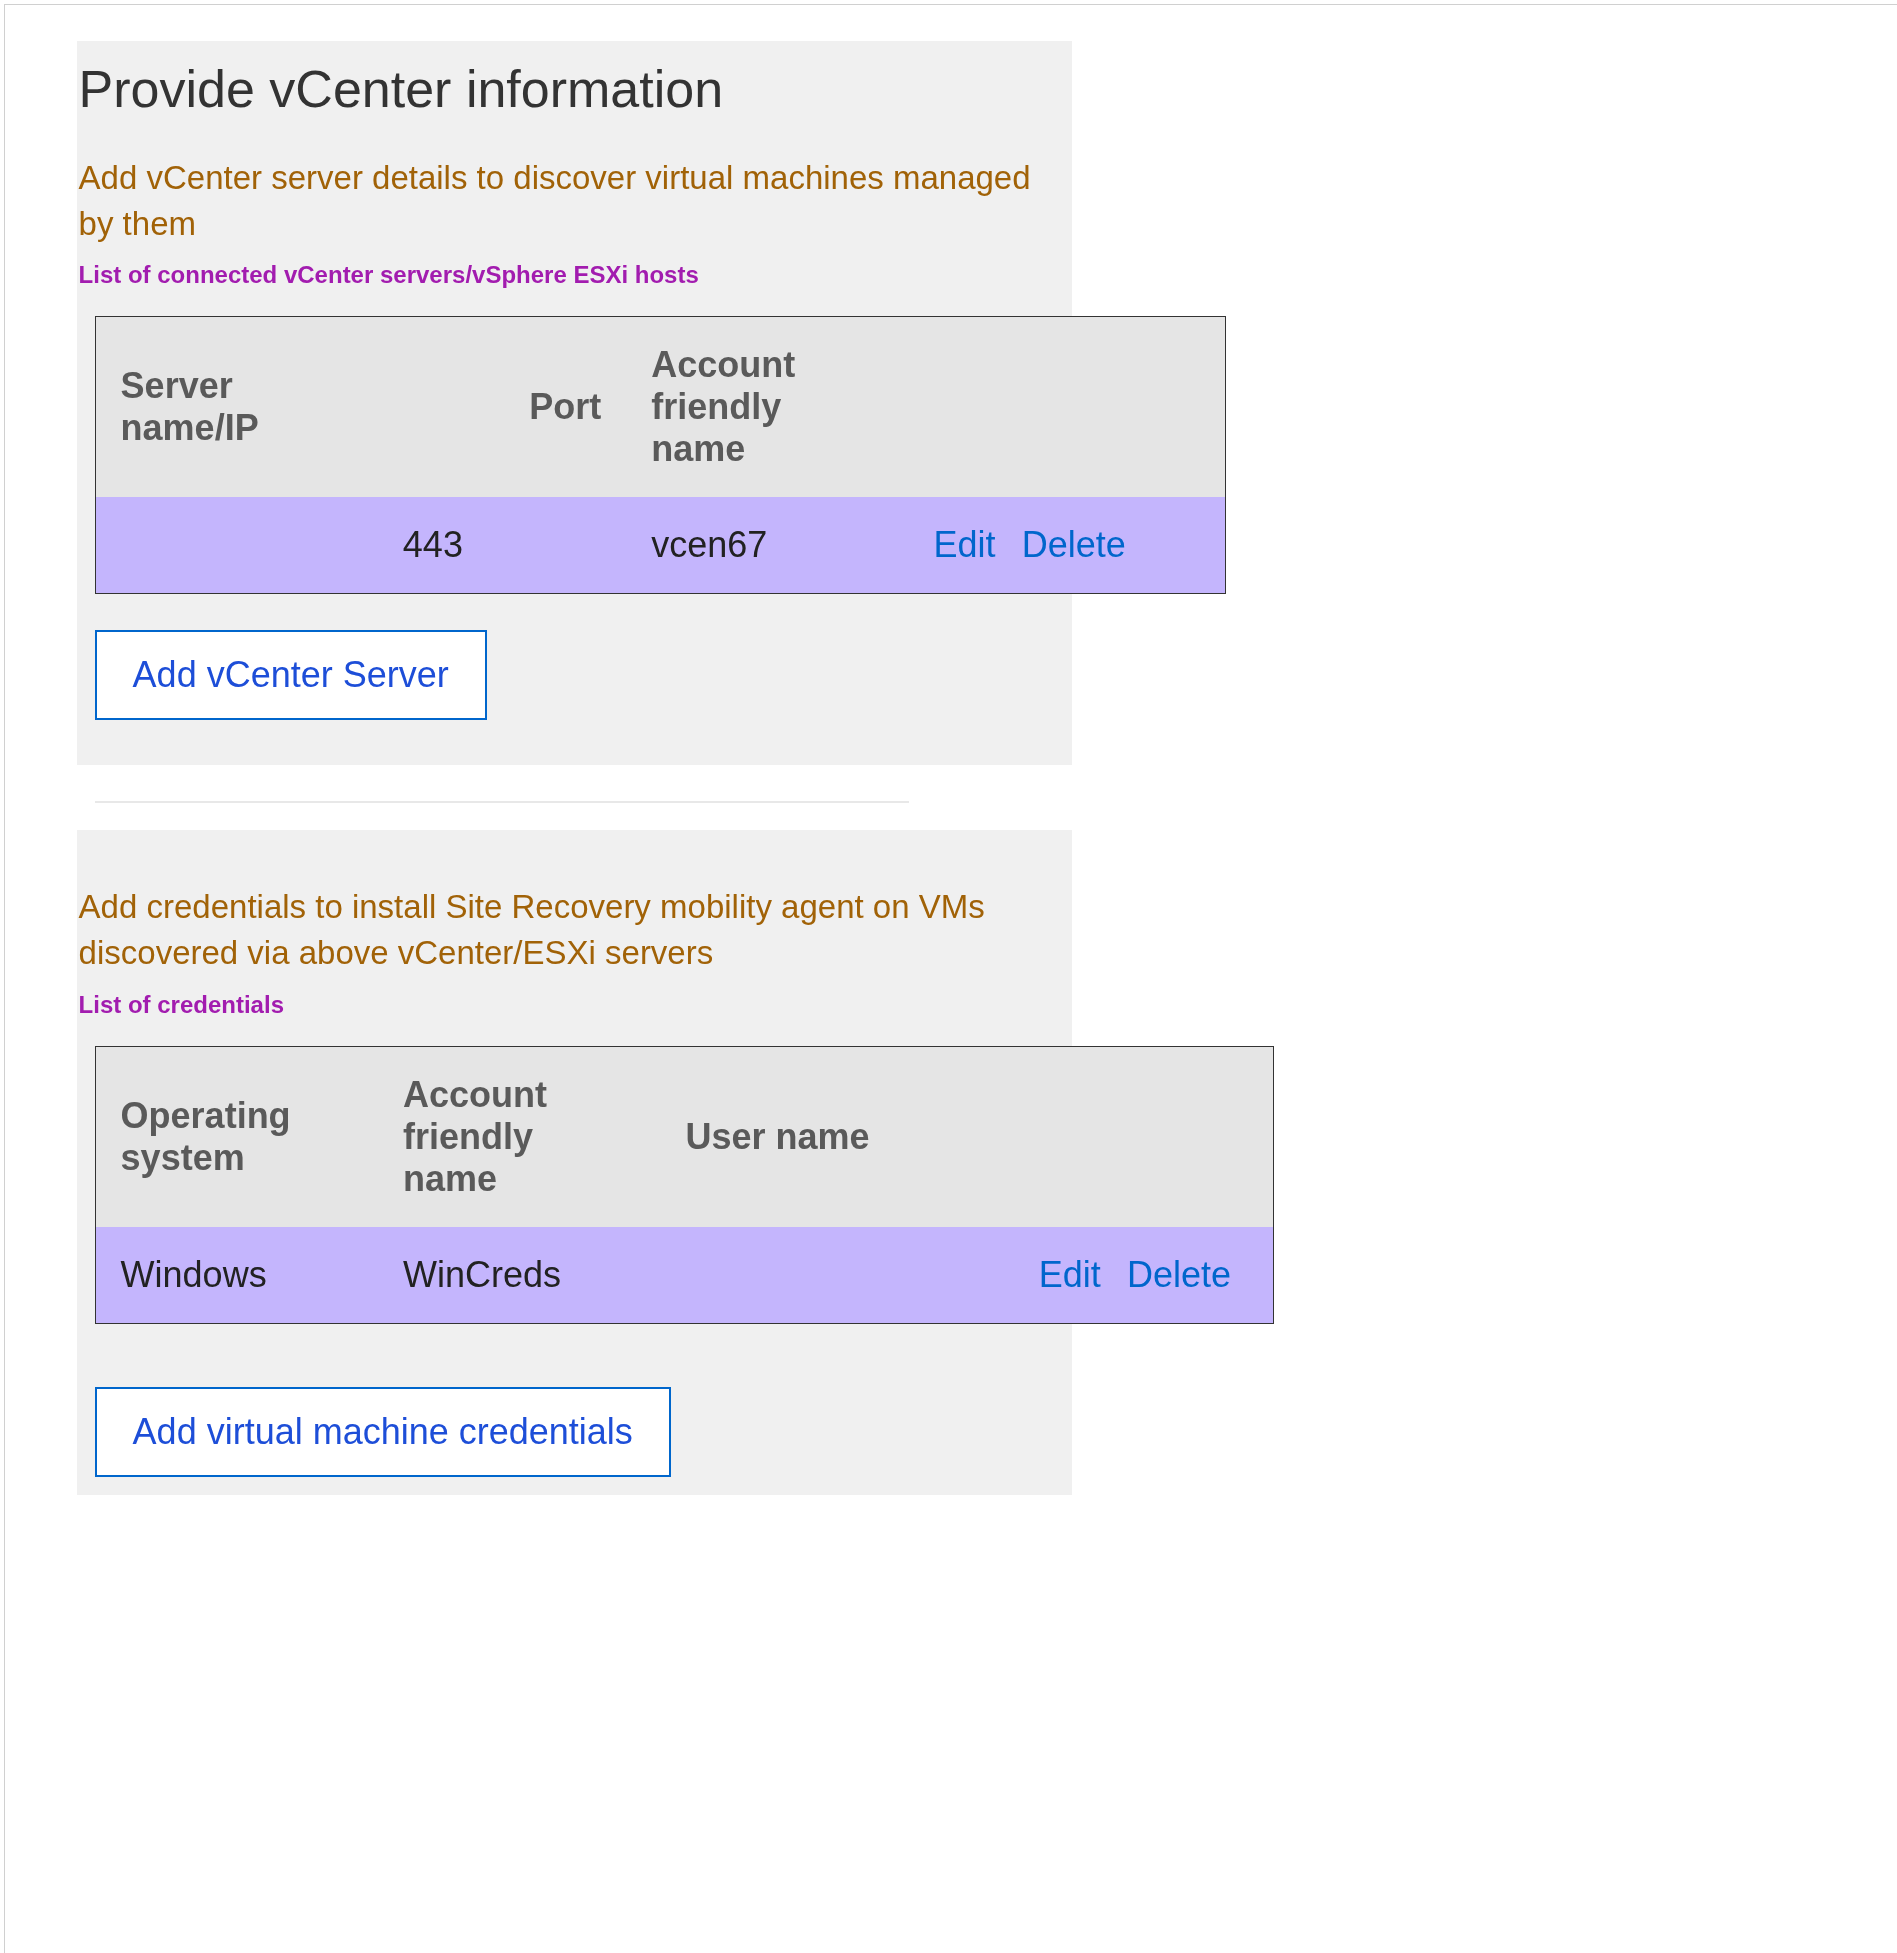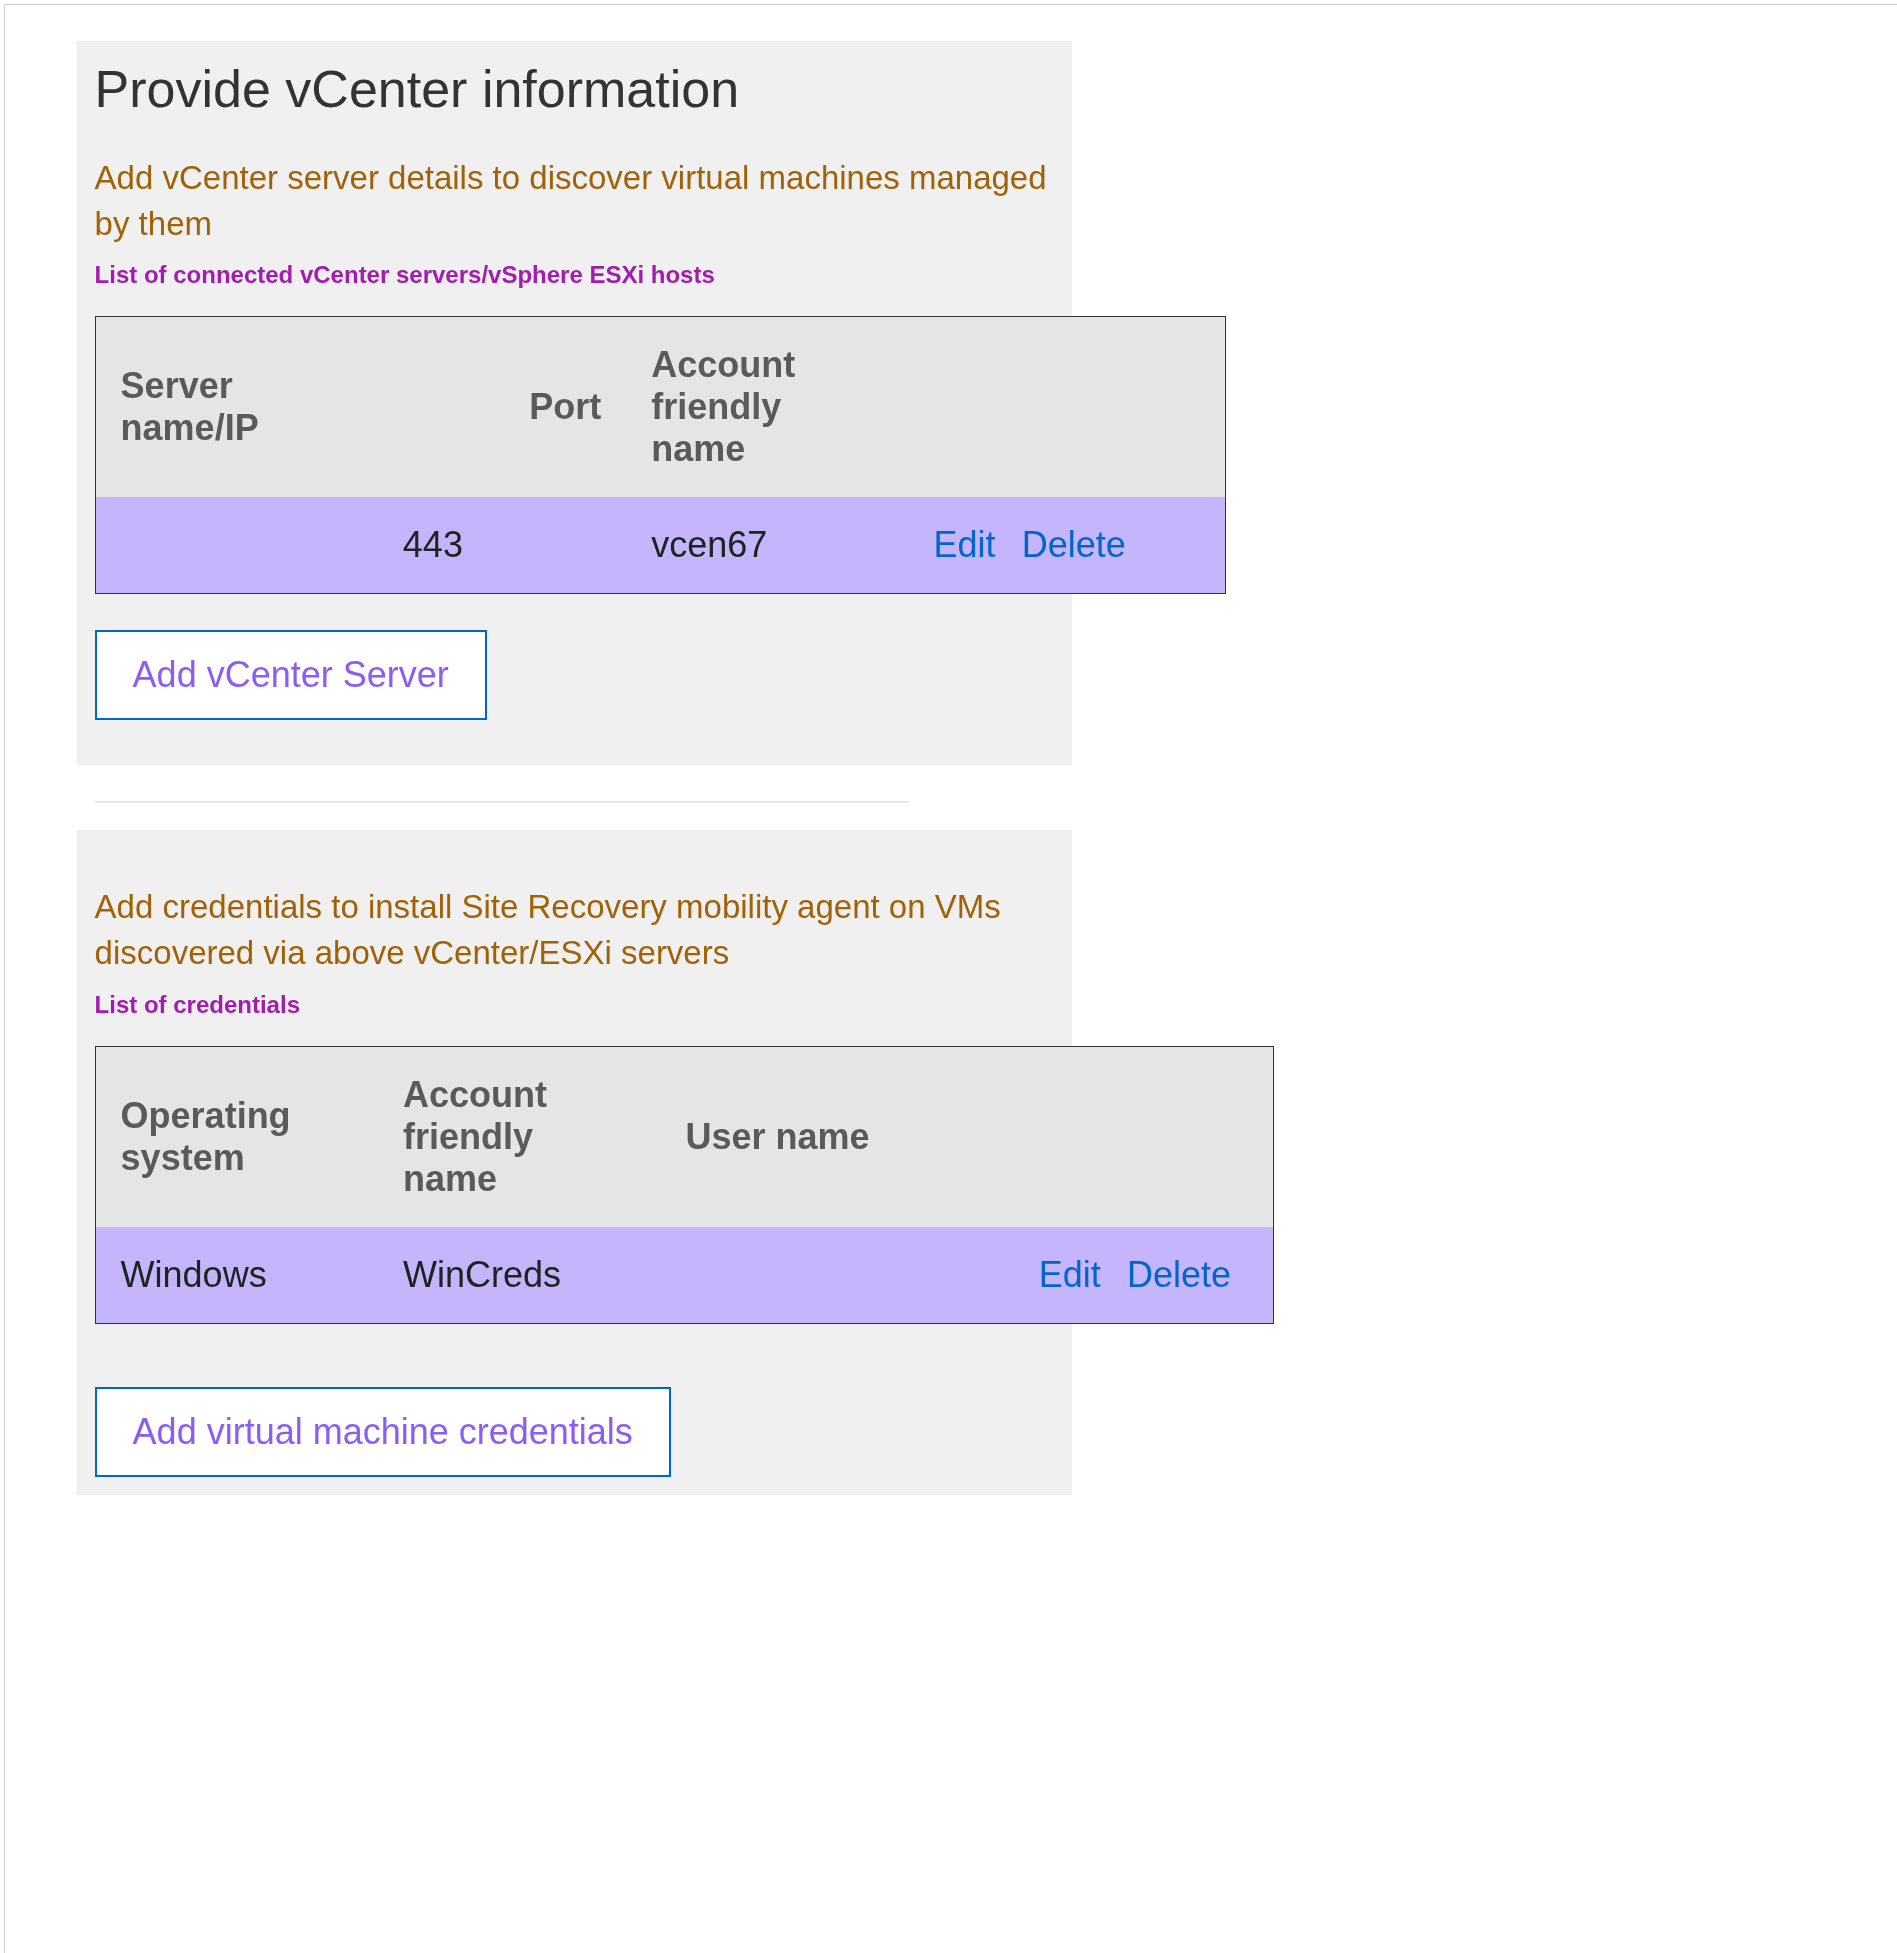--- a/index.html
+++ b/index.html
@@ -19,21 +19,21 @@
       padding: 36px 72px;
       position: relative;
     }
     .section {
       background: #f0f0f0;
       width: 995px;
       padding: 18px 0 45px 0;
       margin-bottom: 36px;
     }
     .section-header {
-      padding: 0 18px;
+      padding: 0 2px;
     }
     .section-title {
       font-size: 52px;
       font-weight: 400;
       color: #333333;
       margin-bottom: 7.2px;
     }
     .section-subtitle {
       font-size: 33px;
       font-weight: 400;
@@ -85,21 +85,21 @@
       color: #0066cc;
       font-size: 36px;
       cursor: pointer;
       margin-right: 16.3px;
       white-space: nowrap;
     }
     .action-btn {
       display: inline-block;
       border: 2.7px solid #0066cc;
       background: #ffffff;
-      color: #8b5cf6;
+      color: #1d4ed8;
       font-size: 36px;
       padding: 22px 36px;
       cursor: pointer;
       margin-left: 18px;
     }
     .divider {
       height: 1.8px;
       background: #e8e8e8;
       width: 814px;
       margin: 0 0 27px 18px;

